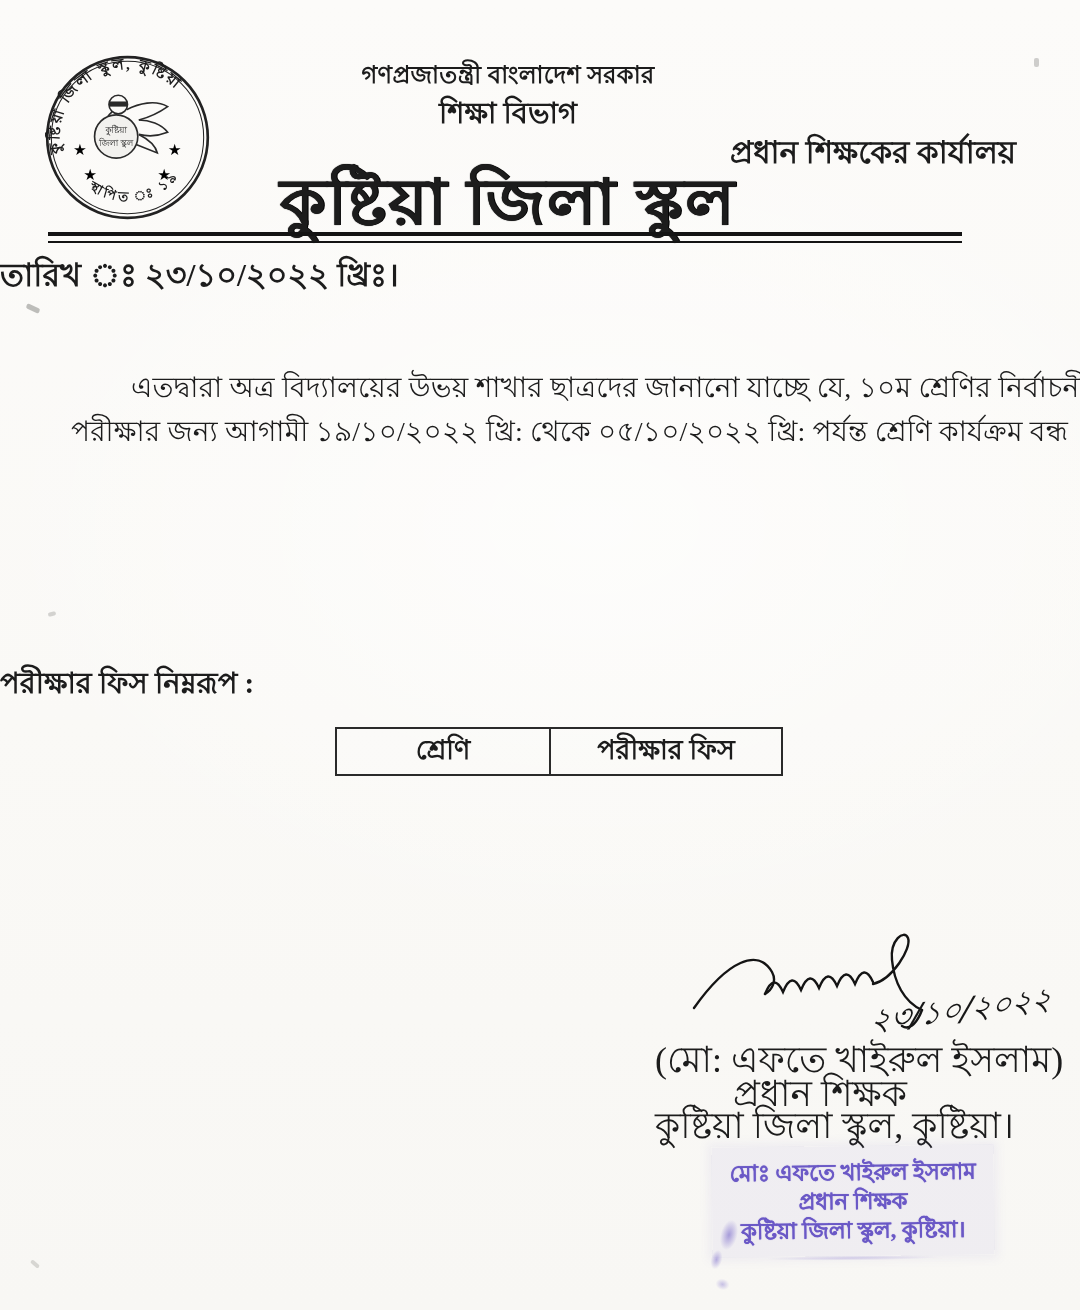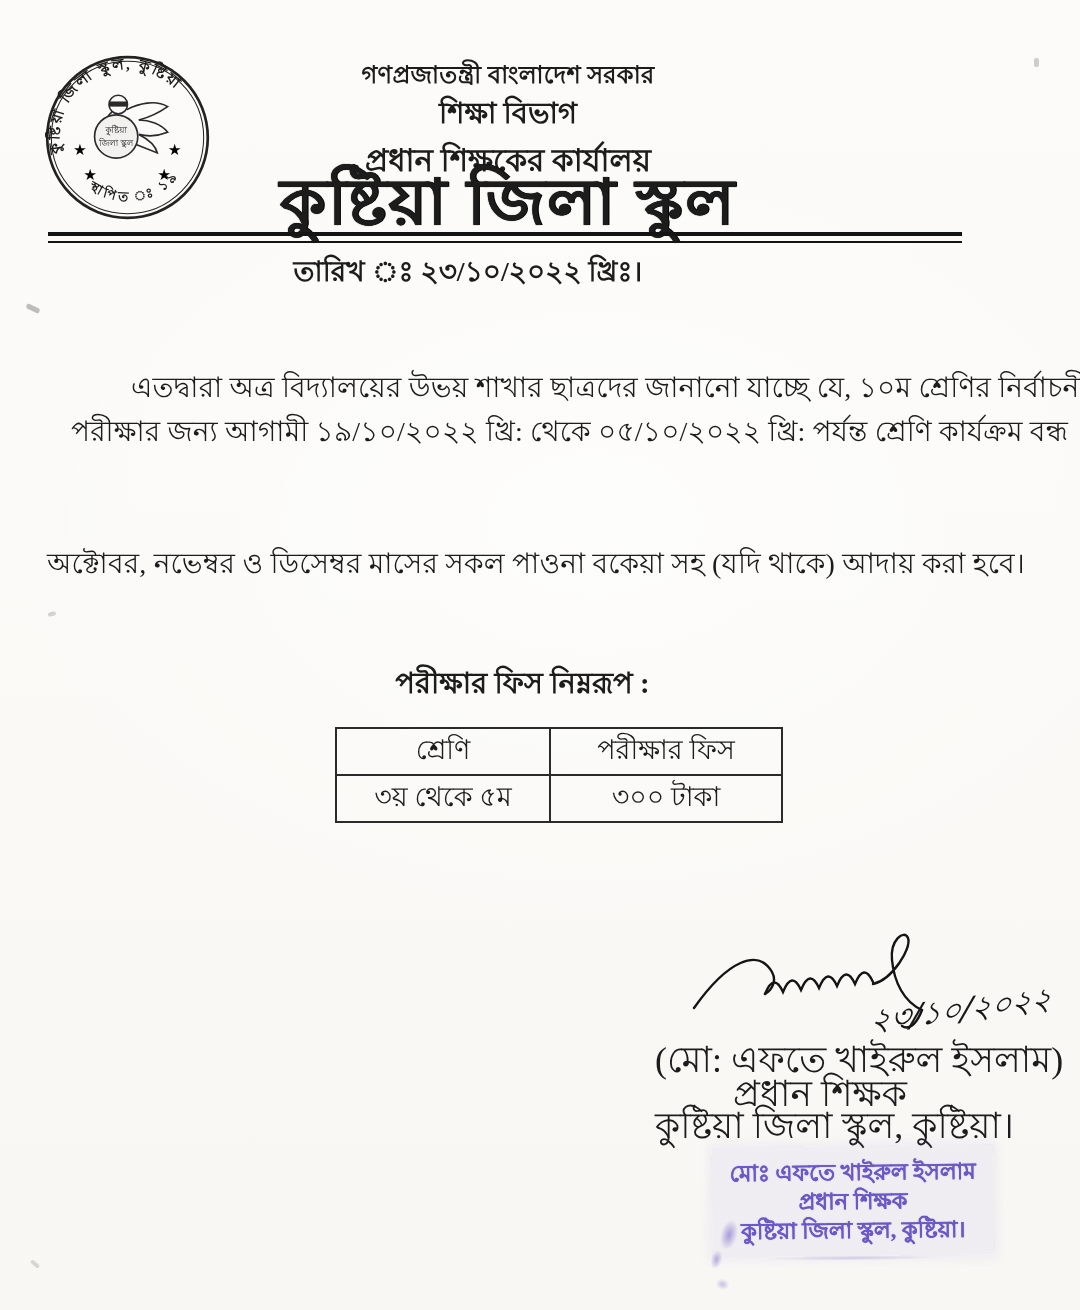--- a/index.html
+++ b/index.html
@@ -13,55 +13,55 @@
     background:
       radial-gradient(ellipse 900px 600px at 55% 40%, rgba(255,255,255,.6), rgba(0,0,0,0) 70%),
       linear-gradient(180deg,#fcfbf9 0%,#faf9f6 55%,#f8f7f4 100%);
     color:#1c1c1c;
   }
   
   .seal{position:absolute;left:40px;top:50px;width:175px;height:175px;}
   .hdr{position:absolute;left:0;width:1016px;text-align:center;white-space:nowrap;}
   .hdr-gov{top:56px;font-size:24px;font-weight:600;letter-spacing:.3px;}
   .hdr-dept{top:90px;font-size:29px;font-weight:600;}
-  .hdr-office{top:136px;font-size:31px;font-weight:700;}
+  .hdr-office{top:128px;font-size:31px;font-weight:700;text-align:right;}
   .hdr-school{
     top:152px;font-size:66px;font-weight:900;letter-spacing:2px;
     transform:scaleY(.96);
     text-shadow:0 0 1px #000, 1px 0 0 #000;
   }
   .double-rule{
     position:absolute;left:48px;top:232px;width:914px;height:5px;
     border-top:4px solid #141414;border-bottom:2px solid #141414;
   }
   .date-line{
-    position:absolute;left:0;top:250px;width:936px;text-align:center;
-    font-size:28px;font-weight:600;
+    position:absolute;left:0;top:250px;width:936px;text-align:left;
+    font-size:32px;font-weight:600;
   }
   
   .body-line{
     position:absolute;left:47px;width:1000px;font-size:28px;
     white-space:nowrap;letter-spacing:.2px;
   }
   .l1{top:366px;padding-left:84px;}
   .l2{top:410px;margin-left:24px;}
   .l3{top:454px;}
   .l4{top:498px;}
   .l5{top:542px;}
   
   .fees-heading{
-    position:absolute;left:0;top:660px;width:1045px;text-align:center;
+    position:absolute;left:0;top:660px;width:1045px;
     font-size:29px;font-weight:700;
   }
   table.fees{
     position:absolute;left:335px;top:727px;border-collapse:collapse;
     font-size:27px;
   }
   table.fees td,table.fees th{
-    border:2px solid #2a2a2a;text-align:center;font-weight:400;
+    border:2px solid #2a2a2a;text-align:center;font-weight:700;
     height:36px;padding:0 8px;
   }
   table.fees .c1{width:196px;}
   table.fees .c2{width:214px;}
   
   .sig-art{position:absolute;left:680px;top:930px;width:390px;height:110px;}
   .sig-date{
     position:absolute;left:870px;top:985px;font-size:31px;font-style:italic;
     transform:rotate(-7deg) skewX(-14deg);color:#171717;white-space:nowrap;
     font-family:"DejaVu Sans","Liberation Serif",serif;
@@ -145,33 +145,28 @@
   <div class="hdr hdr-dept">শিক্ষা বিভাগ</div>
   <div class="hdr hdr-office">প্রধান শিক্ষকের কার্যালয়</div>
   <div class="hdr hdr-school">কুষ্টিয়া জিলা স্কুল</div>
 
   <div class="double-rule"></div>
 
   <div class="date-line">তারিখ ঃ ২৩/১০/২০২২ খ্রিঃ।</div>
 
   <div class="body-line l1">এতদ্বারা অত্র বিদ্যালয়ের উভয় শাখার ছাত্রদের জানানো যাচ্ছে যে, ১০ম শ্রেণির নির্বাচনী</div>
   <div class="body-line l2">পরীক্ষার জন্য আগামী ১৯/১০/২০২২ খ্রি: থেকে  ০৫/১০/২০২২ খ্রি: পর্যন্ত শ্রেণি কার্যক্রম বন্ধ</div>
-  <div class="body-line l5">অক্টোবর, নভেম্বর ও ডিসেম্বর মাসের সকল পাওনা বকেয়া সহ (যদি থাকে) আদায় করা হবে।</div>
 
   <div class="fees-heading">পরীক্ষার ফিস নিম্নরূপ :</div>
 
   <table class="fees">
     <tbody>
       <tr>
         <th class="c1">শ্রেণি</th>
         <th class="c2">পরীক্ষার ফিস</th>
-      </tr>
-      <tr>
-        <td class="c1">৩য় থেকে ৫ম</td>
-        <td class="c2">৩০০ টাকা</td>
       </tr>
     </tbody>
   </table>
 
   <div class="sig-art">
     <svg viewBox="0 0 390 110" width="390" height="110">
       <g fill="none" stroke="#141414" stroke-width="2.4" stroke-linecap="round">
         <path d="M14,78 C48,30 78,18 92,42 C97,51 92,60 85,64"></path>
         <path d="M85,64 q9,-22 18,-2 q9,-22 18,-2 q9,-22 18,-2 q9,-22 18,-2 q9,-22 18,-2 q9,-22 18,-2"></path>
         <path d="M193,54 C212,50 232,18 228,8 C224,-1 210,10 212,30 C214,52 224,72 242,80"></path>

